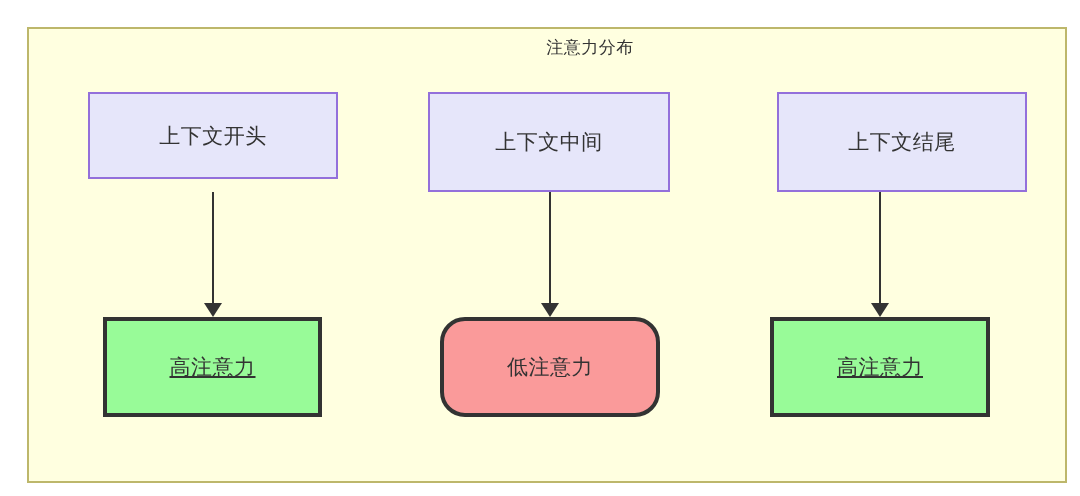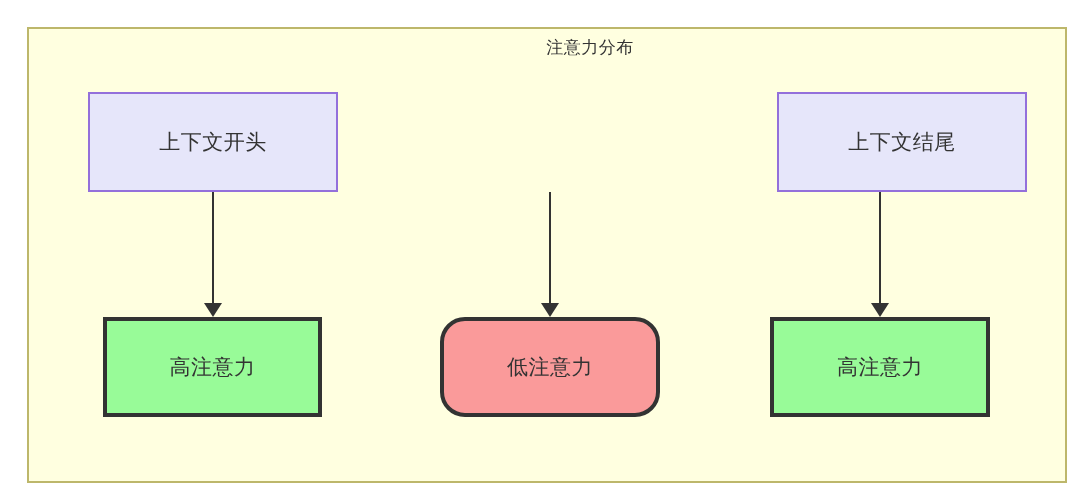--- a/index.html
+++ b/index.html
@@ -54,25 +54,25 @@
     letter-spacing: 0.5px;
     text-align: center;
   }
   .node.top {
     background: #e6e6fa;
     border: 2px solid #9370db;
   }
   .node.bottom {
     border: 4px solid #333333;
   }
-  .node.green { background: #98fb98; }
+  .node.green { background: #98fb98; text-decoration: underline; }
   .node.pink  { background: #fa9a9a; border-radius: 25px; }
 
   
-  #node-top-1    { left: 88px;  top: 92px;  width: 250px; height: 100px; }
+  #node-top-1    { left: 88px;  top: 92px;  width: 250px; height: 87px; }
   #node-bottom-1 { left: 103px; top: 317px; width: 219px; height: 100px; }
   
   #node-top-2    { left: 428px; top: 92px;  width: 242px; height: 100px; }
   #node-bottom-2 { left: 440px; top: 317px; width: 220px; height: 100px; }
   
   #node-top-3    { left: 758px; top: 92px;  width: 250px; height: 100px; margin-left: 19px; }
   #node-bottom-3 { left: 770px; top: 317px; width: 220px; height: 100px; }
 
   
   .edge-svg {
@@ -112,20 +112,21 @@
       <polygon class="edge-head" points="541,303 559,303 550,317"></polygon>
     </g>
     <g>
       <line class="edge-line" x1="880" y1="192" x2="880" y2="305"></line>
       <polygon class="edge-head" points="871,303 889,303 880,317"></polygon>
     </g>
   </svg>
 
   <div class="node top" id="node-top-1">上下文开头</div>
 
+  <div class="node top" id="node-top-2">上下文中间</div>
 
   <div class="node top" id="node-top-3">上下文结尾</div>
 
   <div class="node bottom green" id="node-bottom-1">高注意力</div>
 
   <div class="node bottom pink" id="node-bottom-2">低注意力</div>
 
   <div class="node bottom green" id="node-bottom-3">高注意力</div>
 
 </div>

